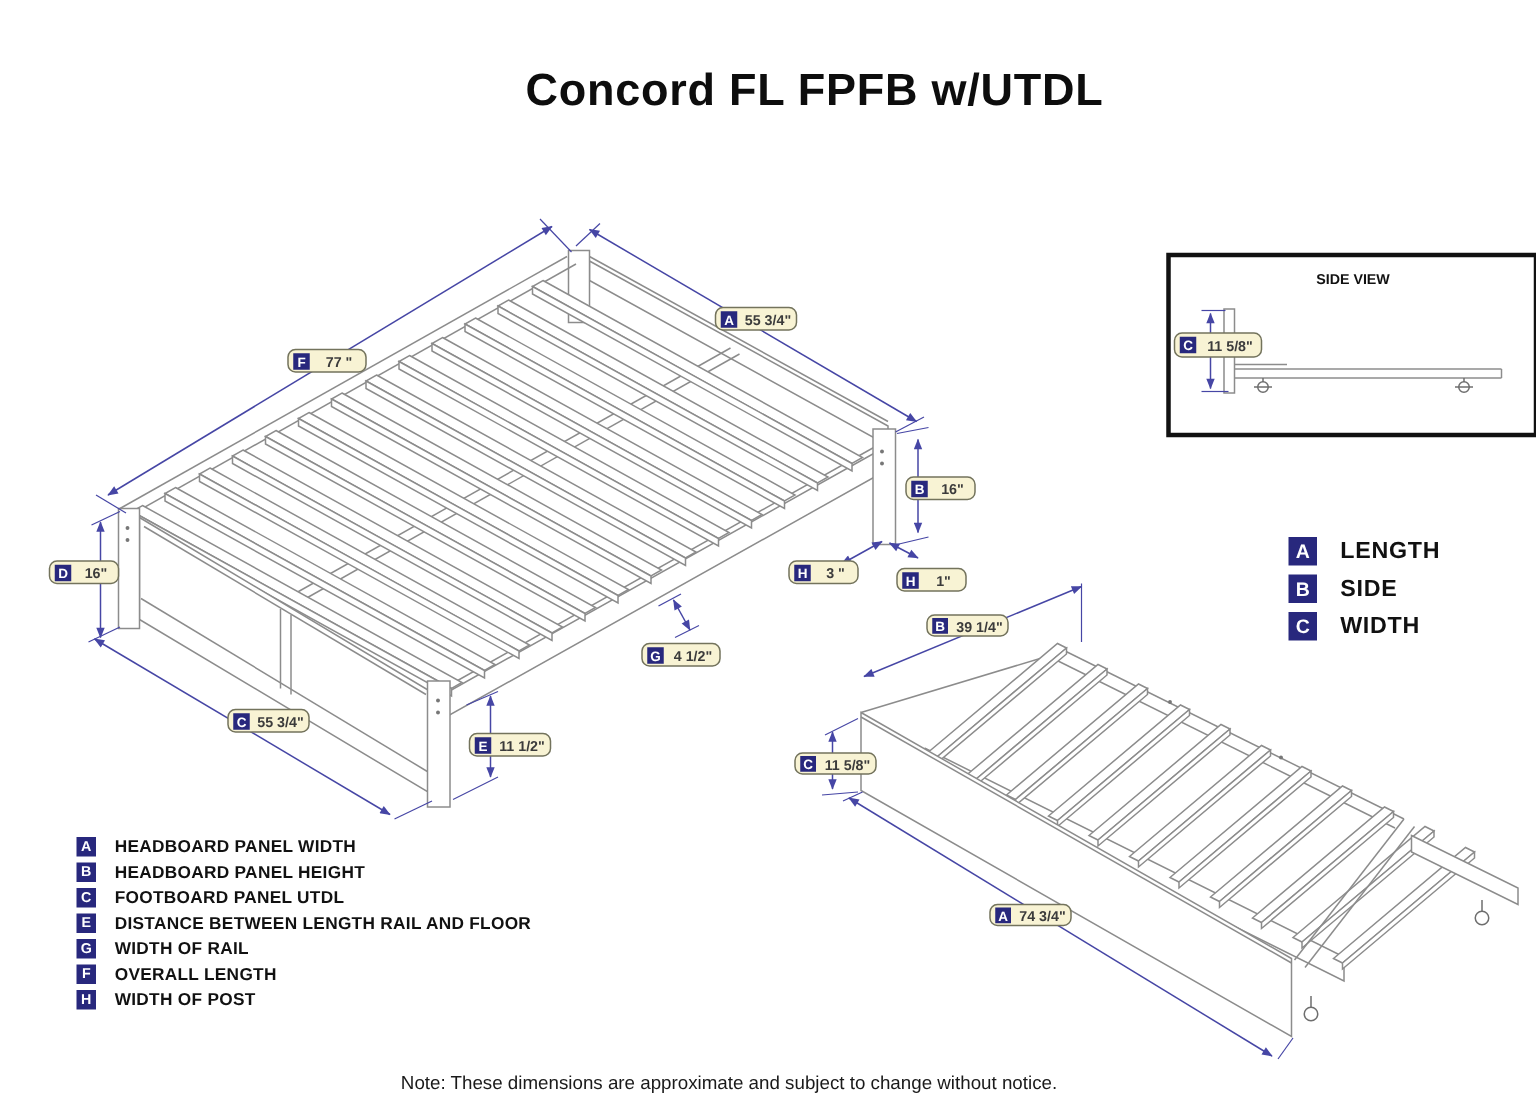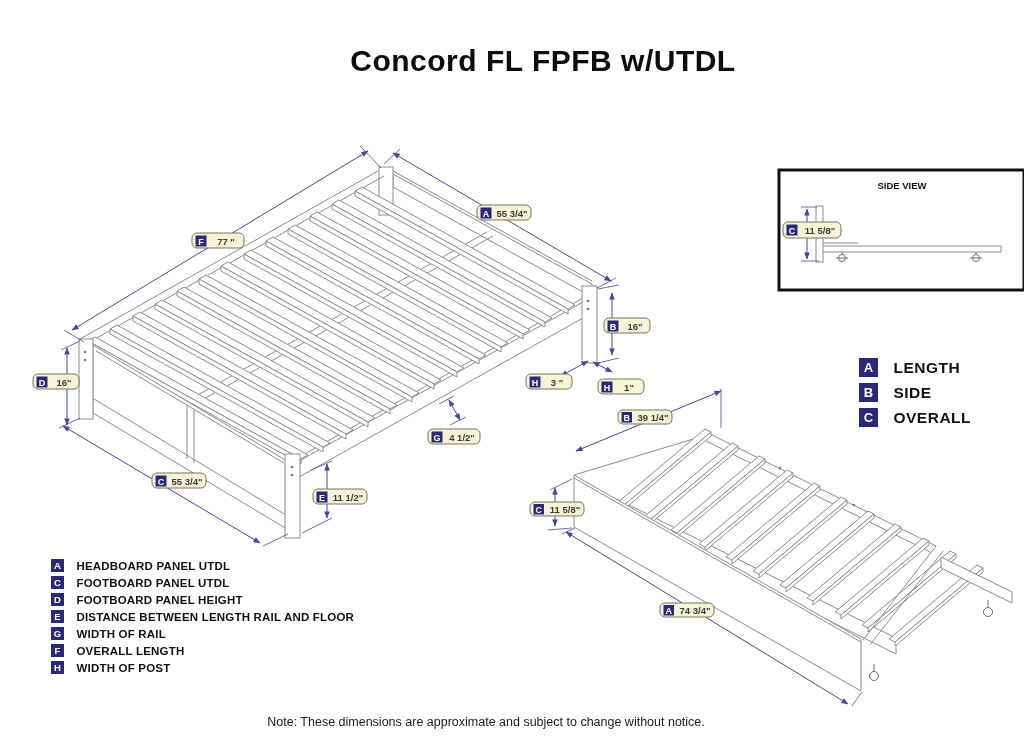--- a/index.html
+++ b/index.html
@@ -320,38 +320,38 @@
     <div class="krow">
       <span class="kbadge">A</span>
       <span class="ktext">LENGTH</span>
     </div>
     <div class="krow">
       <span class="kbadge">B</span>
       <span class="ktext">SIDE</span>
     </div>
     <div class="krow">
       <span class="kbadge">C</span>
-      <span class="ktext">OVERALL</span>
+      <span class="ktext">WIDTH</span>
     </div>
   </div>
 
   <div id="legend">
     <div class="lrow">
       <span class="lbadge">A</span>
-      <span class="ltext">HEADBOARD PANEL UTDL</span>
+      <span class="ltext">HEADBOARD PANEL WIDTH</span>
+    </div>
+    <div class="lrow">
+      <span class="lbadge">B</span>
+      <span class="ltext">HEADBOARD PANEL HEIGHT</span>
     </div>
     <div class="lrow">
       <span class="lbadge">C</span>
       <span class="ltext">FOOTBOARD PANEL UTDL</span>
     </div>
     <div class="lrow">
-      <span class="lbadge">D</span>
-      <span class="ltext">FOOTBOARD PANEL HEIGHT</span>
-    </div>
-    <div class="lrow">
       <span class="lbadge">E</span>
       <span class="ltext">DISTANCE BETWEEN LENGTH RAIL AND FLOOR</span>
     </div>
     <div class="lrow">
       <span class="lbadge">G</span>
       <span class="ltext">WIDTH OF RAIL</span>
     </div>
     <div class="lrow">
       <span class="lbadge">F</span>
       <span class="ltext">OVERALL LENGTH</span>

